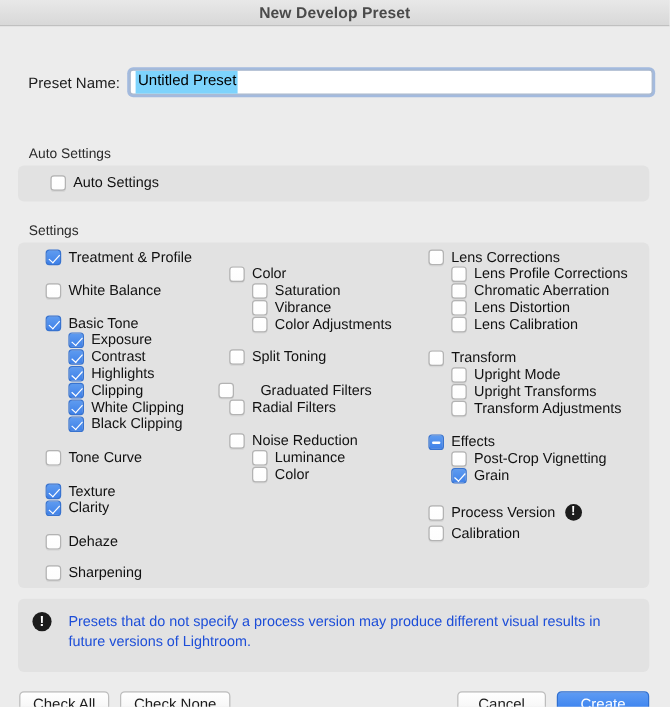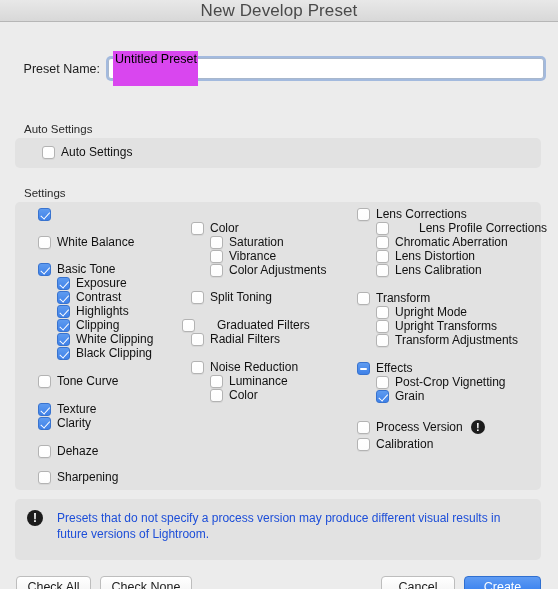--- a/index.html
+++ b/index.html
@@ -20,23 +20,23 @@
   .titlebar {
     height: 22px;
     background: linear-gradient(to bottom, #e8e8e8 0%, #d8d8d8 100%);
     border-bottom: 1px solid #b6b6b6;
     display: flex;
     align-items: center;
     justify-content: center;
     box-sizing: border-box;
   }
   .titlebar-text {
-    font-size: 17px;
+    font-size: 13px;
     color: #4a4a4a;
-    font-weight: 400;
+    font-weight: 700;
     letter-spacing: 0.1px;
   }
 
   
   .dialog-body {
     position: relative;
     height: 567px;
     background: #ececec;
   }
 
@@ -62,22 +62,22 @@
     border-radius: 3px;
     background: #ffffff;
     box-shadow: 0 0 0 2px rgba(125,160,215,0.65);
     display: flex;
     align-items: center;
     padding: 0 4px;
     font-size: 12.5px;
     color: #000;
   }
   .sel-text {
-    background: #d946ef;
-    padding: 1px 1px 19px 2px;
+    background: #7dd3fc;
+    padding: 1px 1px 3px 2px;
     line-height: 15px;
   }
 
   .popup {
     width: 436px;
     height: 21px;
     box-sizing: border-box;
     border: 1px solid #b9b9b9;
     border-radius: 4px;
     background: linear-gradient(to bottom, #ffffff 0%, #fbfbfb 100%);
@@ -260,20 +260,21 @@
     <span class="cb off"></span>
     <span class="cb-label">Auto Settings</span>
   </div>
 
   <div class="group-title" style="left:24px; top:165px;">Settings</div>
   <div class="group-box" style="left:15px; top:180px; width:526px; height:288px;"></div>
 
   <div id="col-left">
       <div class="cb-row" style="left: 38px; top: 186px;">
         <span class="cb on"></span>
+        <span class="cb-label">Treatment &amp; Profile</span>
       </div>
       <div class="cb-row" style="left: 38px; top: 214px;">
         <span class="cb off"></span>
         <span class="cb-label">White Balance</span>
       </div>
       <div class="cb-row" style="left: 38px; top: 241px;">
         <span class="cb on"></span>
         <span class="cb-label">Basic Tone</span>
       </div>
       <div class="cb-row sub" style="left: 57px; top: 255px;">
@@ -361,21 +362,21 @@
       <div class="cb-row sub" style="left: 210px; top: 367px;">
         <span class="cb off"></span>
         <span class="cb-label">Color</span>
       </div>
     </div>
   <div id="col-right">
       <div class="cb-row" style="left: 357px; top: 186px;">
         <span class="cb off"></span>
         <span class="cb-label">Lens Corrections</span>
       </div>
-      <div class="cb-row sub" style="left: 376px; top: 200px; gap: 24px;">
+      <div class="cb-row sub" style="left: 376px; top: 200px;">
         <span class="cb off"></span>
         <span class="cb-label">Lens Profile Corrections</span>
       </div>
       <div class="cb-row sub" style="left: 376px; top: 214px;">
         <span class="cb off"></span>
         <span class="cb-label">Chromatic Aberration</span>
       </div>
       <div class="cb-row sub" style="left: 376px; top: 228px;">
         <span class="cb off"></span>
         <span class="cb-label">Lens Distortion</span>

